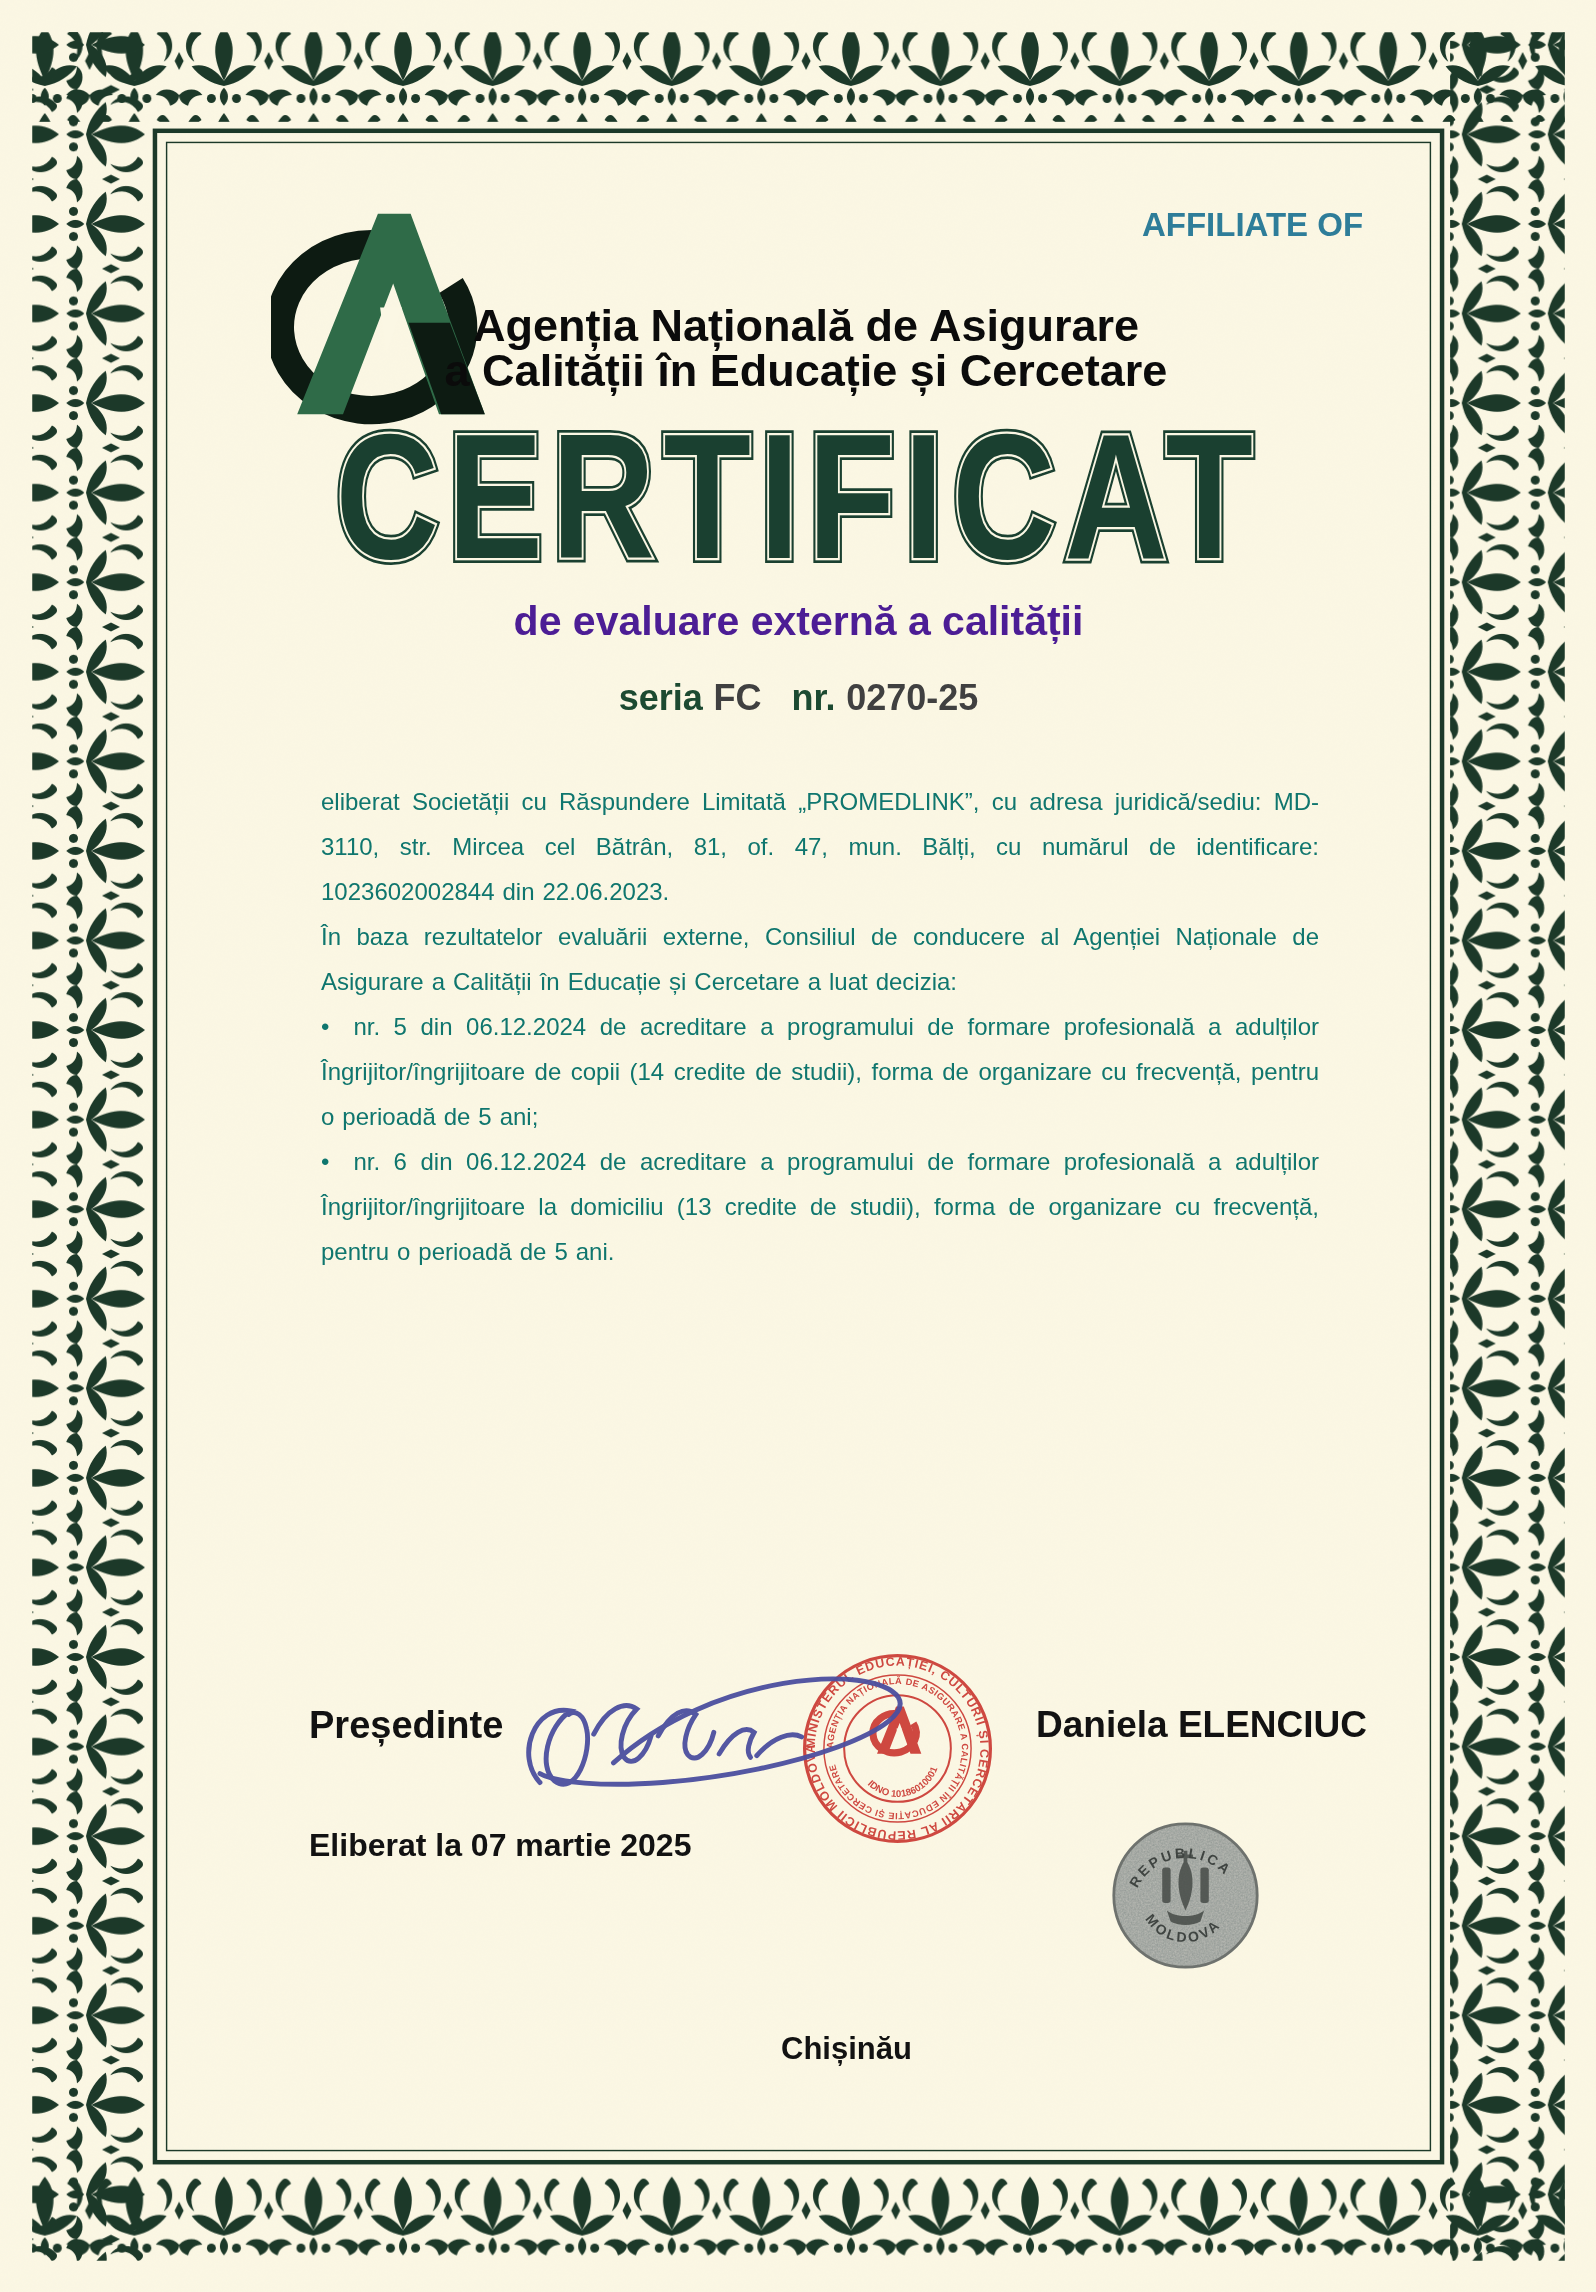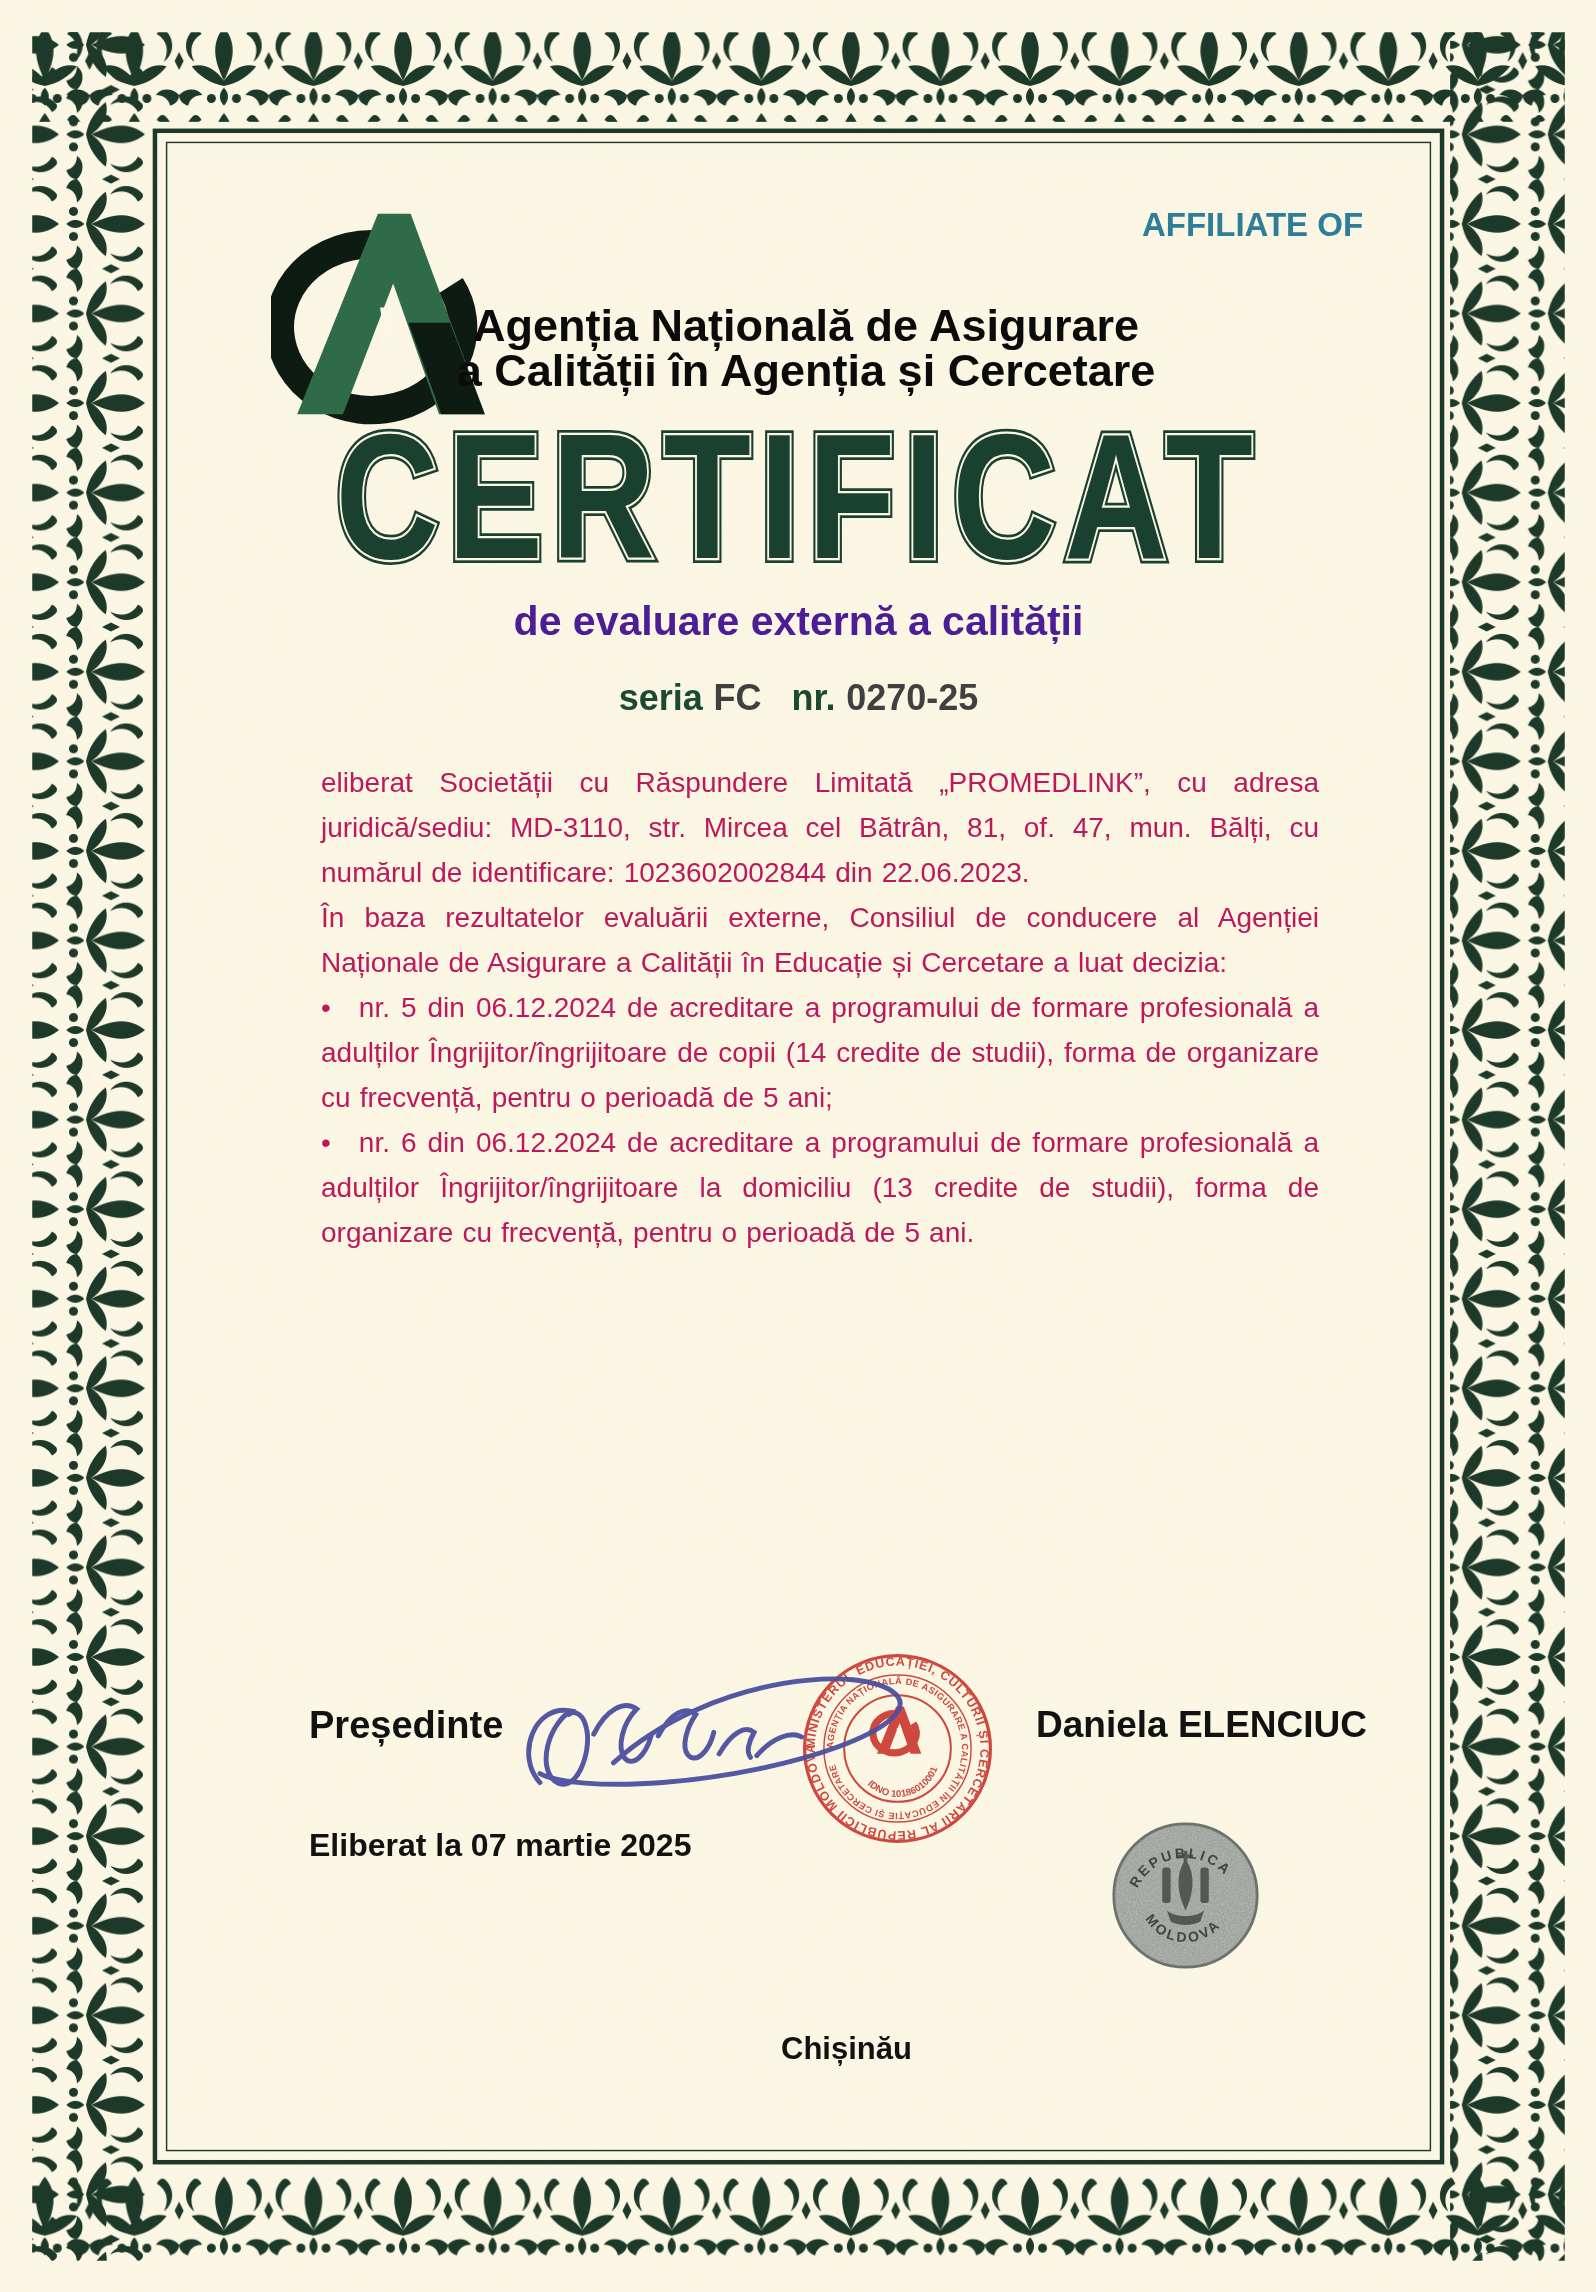--- a/index.html
+++ b/index.html
@@ -30,23 +30,23 @@
   .tl2{-webkit-text-stroke:4.5px #fbf7e4;}
   .subtitle{left:157px;top:598px;width:1283px;text-align:center;
     font-weight:bold;font-size:41px;color:#4c1d95;}
   .seria-row{left:157px;top:677px;width:1283px;text-align:center;
     font-weight:bold;font-size:36px;color:#1c4a31;}
   .seria-row .blk{color:#404040;}
   .gap-lg{display:inline-block;width:30px;}
   .gap-sm{display:inline-block;width:10.7px;}
   
   .body-text{
-    left:321px;top:760px;width:998px;
-    font-size:28px;line-height:45px;word-spacing:1.3px;
-    text-align:justify;color:#be185d;
+    left:321px;top:779px;width:998px;
+    font-size:24px;line-height:45px;word-spacing:1.3px;
+    text-align:justify;color:#0f766e;
   }
   .body-text p{margin:0;}
   
   .role{left:309px;top:1704px;font-weight:bold;font-size:38px;}
   .name{left:1036px;top:1704px;font-weight:bold;font-size:37px;}
   .issued{left:309px;top:1827px;font-weight:bold;font-size:32px;}
   .city{left:157px;top:2031px;width:1283px;text-align:center;font-weight:bold;font-size:31px;margin-left:48px;}
   .sig-svg{left:488px;top:1648px;z-index:6;}
   .stamp-svg{left:800px;top:1651px;z-index:5;opacity:.92;}
   .seal-svg{left:1111px;top:1821px;z-index:4;}
@@ -98,21 +98,21 @@
 
   <svg class="abs content" style="left:271px;top:201px" width="240" height="226" viewBox="0 0 110 100">
     <path d="M53.3 18.6 A42 38 0 1 0 82.4 37" fill="none" stroke="#0d1b12" stroke-width="13"></path>
     <path d="M49 4 L64 4 L98 96 L77 96 L56 36 L33 96 L12 96 Z" fill="#2f6b48"></path>
     <path d="M50 47 L60 47 L53 68 Z" fill="#fbf7e4"></path>
     <path d="M63 54 L78 96 L98 96 L82 54 Z" fill="#0d1b12"></path>
   </svg>
 
   <div class="abs content agency-name">
     <div>Agenția Națională de Asigurare</div>
-    <div>a Calității în Agenția și Cercetare</div>
+    <div>a Calității în Educație și Cercetare</div>
   </div>
 
   <div class="abs content affiliate">AFFILIATE OF</div>
 
   <div class="abs content title-wrap">
     <div class="title-layer tl1">CERTIFICAT</div>
     <div class="title-layer tl2">CERTIFICAT</div>
     <div class="title-layer tl3">CERTIFICAT</div>
   </div>
 

